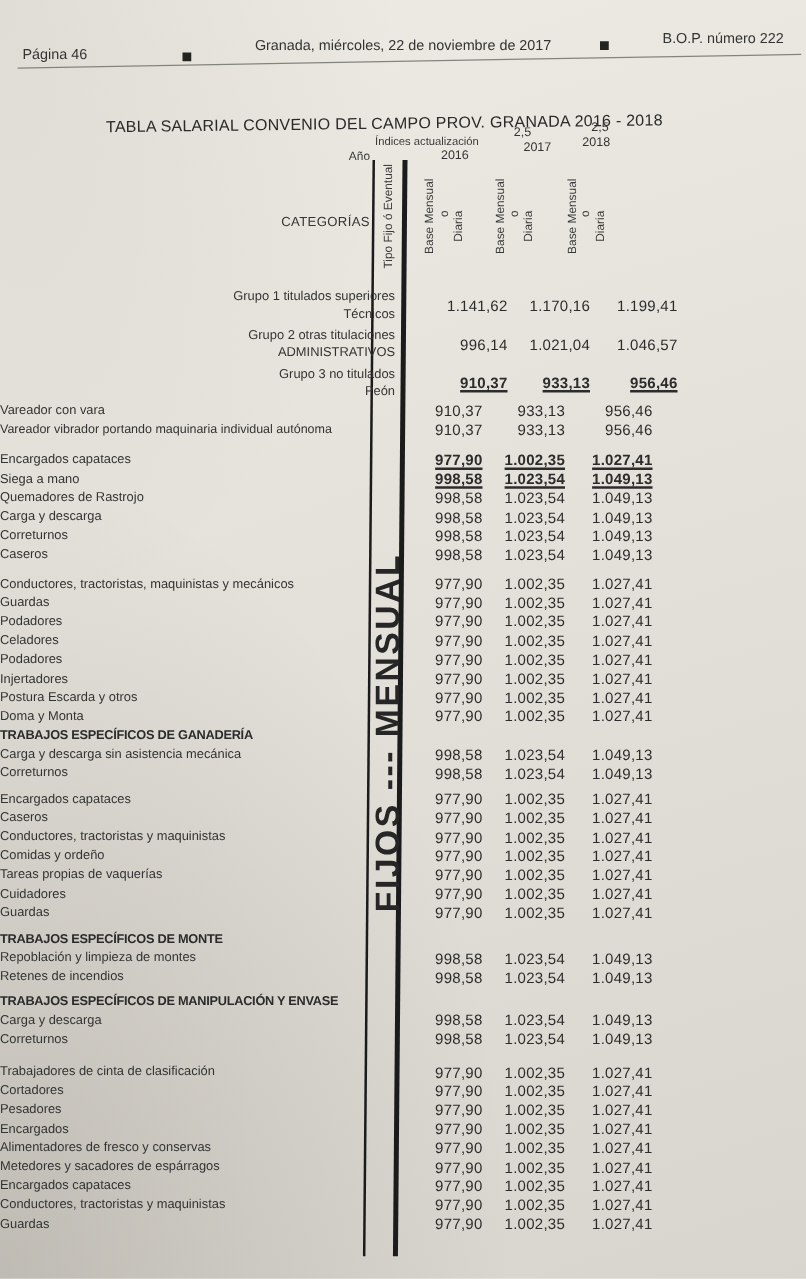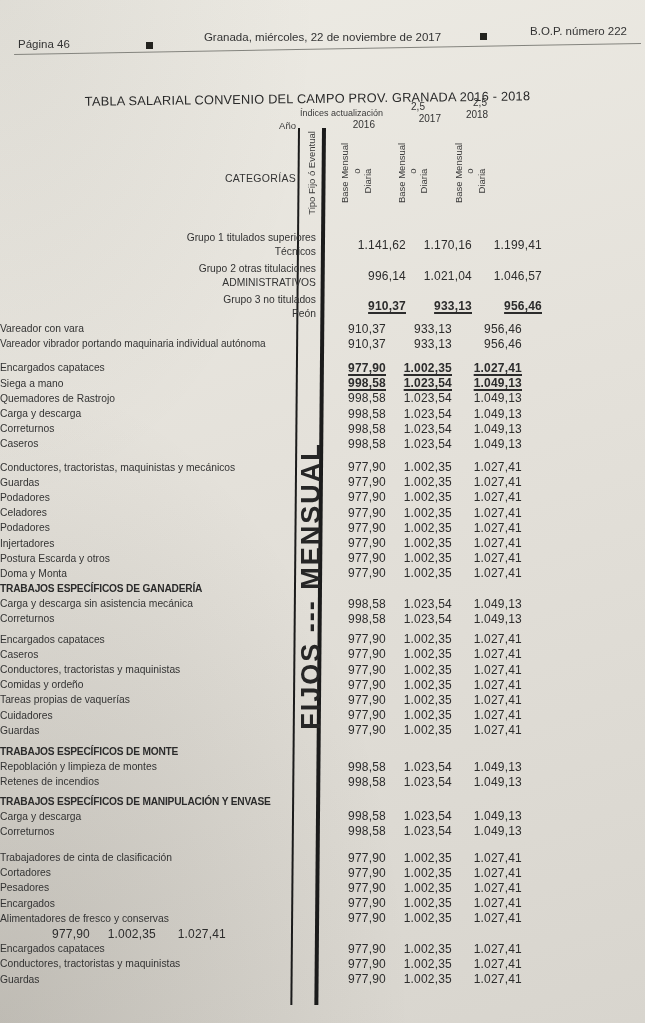--- a/index.html
+++ b/index.html
@@ -441,20 +441,21 @@
       </div>
       <div class="t-row">
         <span class="lbl">Alimentadores de fresco y conservas</span>
         <div class="vals">
           <span class="v v1">977,90</span>
           <span class="v v2">1.002,35</span>
           <span class="v v3">1.027,41</span>
         </div>
       </div>
       <div class="t-row">
+        <span class="lbl">Metedores y sacadores de espárragos</span>
         <div class="vals">
           <span class="v v1">977,90</span>
           <span class="v v2">1.002,35</span>
           <span class="v v3">1.027,41</span>
         </div>
       </div>
       <div class="t-row">
         <span class="lbl">Encargados capataces</span>
         <div class="vals">
           <span class="v v1">977,90</span>

